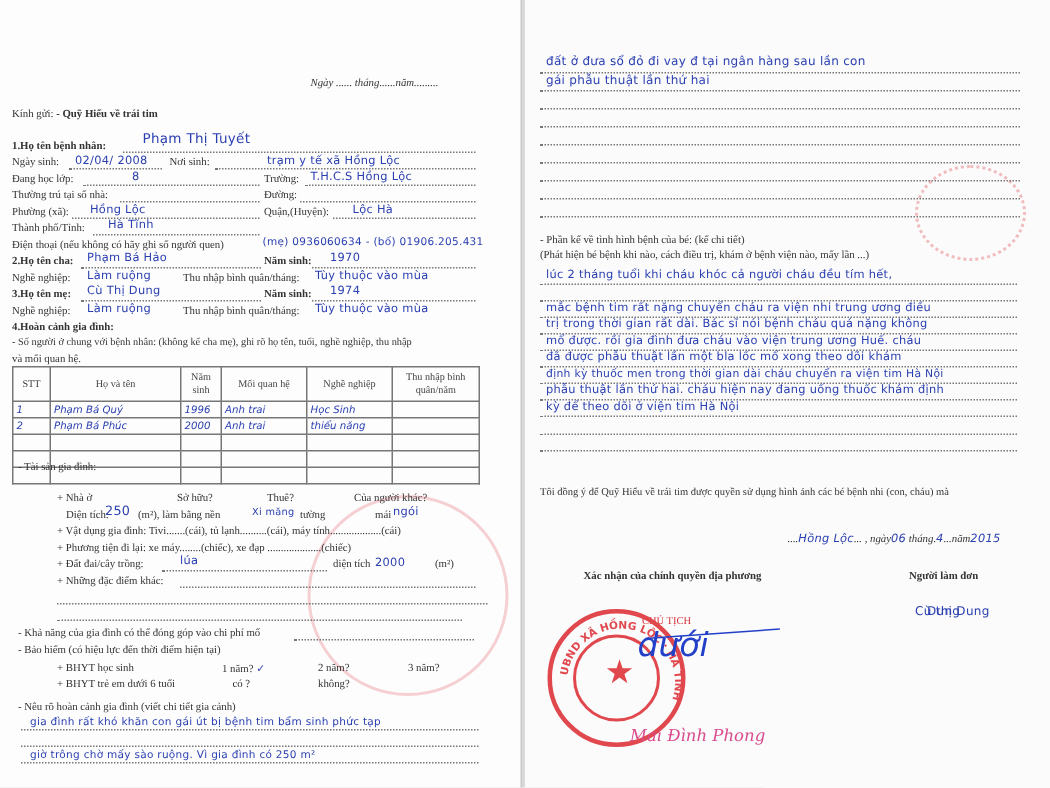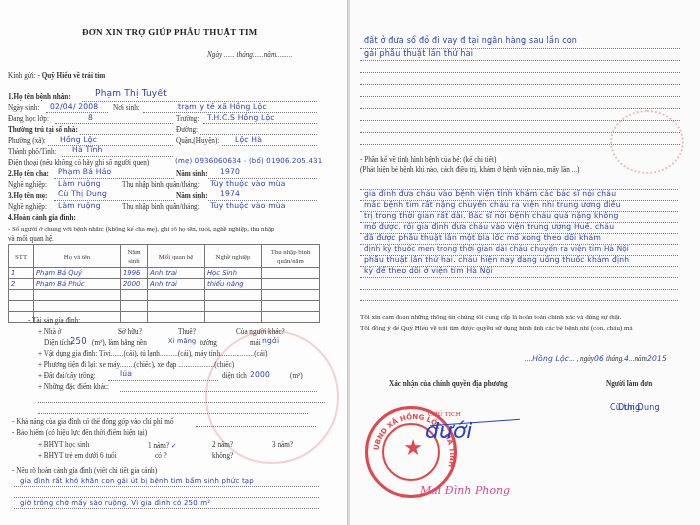--- a/index.html
+++ b/index.html
@@ -27,21 +27,20 @@
   .pink{font-family:"DejaVu Serif",serif;font-style:italic;color:#d94a8c;font-size:11px;margin-top:32px;}
   .red{color:#d8343c;}
   .check{color:#2a3fb0;font-style:normal;}
 </style>
 </head>
 <body>
 
 <div class="page left">
   <div class="faint-stamp" style="left:205px;top:330px;width:130px;height:130px;"></div>
 
-  <div class="abs title" style="left:82px;top:27px;">ĐƠN XIN TRỢ GIÚP PHẪU THUẬT TIM</div>
   <div class="abs print" style="left:207px;top:51px;font-style:italic;">Ngày ...... tháng......năm.........</div>
 
   <div class="abs print" style="left:8px;top:72px;"><span>Kính gửi:</span> <b>- Quỹ Hiểu về trái tim</b></div>
 
   <div class="abs print bold" style="left:8px;top:93px;">1.Họ tên bệnh nhân:</div>
   <div class="dots" style="left:82px;top:101px;width:235px;"></div>
   <div class="abs hw" style="left:95px;top:88px;font-size:9px;">Phạm Thị Tuyết</div>
 
   <div class="abs print" style="left:8px;top:104px;">Ngày sinh:</div>
   <div class="dots" style="left:46px;top:112px;width:62px;"></div>
@@ -50,21 +49,21 @@
   <div class="dots" style="left:143px;top:112px;width:174px;"></div>
   <div class="abs hw" style="left:150px;top:102px;margin-left:28px;">trạm y tế xã Hồng Lộc</div>
 
   <div class="abs print" style="left:8px;top:115px;">Đang học lớp:</div>
   <div class="dots" style="left:55px;top:123px;width:118px;"></div>
   <div class="abs hw" style="left:88px;top:113px;">8</div>
   <div class="abs print" style="left:176px;top:115px;">Trường:</div>
   <div class="dots" style="left:203px;top:123px;width:114px;"></div>
   <div class="abs hw" style="left:207px;top:113px;">T.H.C.S Hồng Lộc</div>
 
-  <div class="abs print" style="left:8px;top:126px;font-weight:bold;">Thường trú tại số nhà:</div>
+  <div class="abs print" style="left:8px;top:126px;">Thường trú tại số nhà:</div>
   <div class="dots" style="left:80px;top:134px;width:93px;"></div>
   <div class="abs print" style="left:176px;top:126px;">Đường:</div>
   <div class="dots" style="left:200px;top:134px;width:117px;"></div>
 
   <div class="abs print" style="left:8px;top:137px;">Phường (xã):</div>
   <div class="dots" style="left:48px;top:145px;width:125px;"></div>
   <div class="abs hw" style="left:60px;top:135px;">Hồng Lộc</div>
   <div class="abs print" style="left:176px;top:137px;">Quận,(Huyện):</div>
   <div class="dots" style="left:222px;top:145px;width:95px;"></div>
   <div class="abs hw" style="left:235px;top:135px;">Lộc Hà</div>
@@ -150,21 +149,21 @@
           <td></td>
           <td></td>
           <td></td>
           <td></td>
           <td></td>
           <td></td>
         </tr>
   </tbody>
     </table>
 
-  <div class="abs print" style="left:12px;top:317px;margin-left:16px;">- Tài sản gia đình:</div>
+  <div class="abs print" style="left:12px;top:307px;">- Tài sản gia đình:</div>
   <div class="abs print" style="left:38px;top:328px;">+ Nhà ở</div>
   <div class="abs print" style="left:118px;top:328px;">Sở hữu?</div>
   <div class="abs print" style="left:178px;top:328px;">Thuê?</div>
   <div class="abs print" style="left:236px;top:328px;">Của người khác?</div>
 
   <div class="abs print" style="left:44px;top:339px;">Diện tích:</div>
   <div class="abs hw" style="left:70px;top:336px;font-size:8.5px;">250</div>
   <div class="abs print" style="left:92px;top:339px;">(m²), làm bằng nền</div>
   <div class="abs hw" style="left:168px;top:337px;font-size:6.5px;">Xi măng</div>
   <div class="abs print" style="left:200px;top:339px;">tường</div>
@@ -218,40 +217,39 @@
   <div class="dots" style="left:10px;top:96px;width:320px;"></div>
   <div class="dots" style="left:10px;top:108px;width:320px;"></div>
   <div class="dots" style="left:10px;top:120px;width:320px;"></div>
   <div class="dots" style="left:10px;top:132px;width:320px;"></div>
   <div class="dots" style="left:10px;top:144px;width:320px;"></div>
 
   <div class="abs print" style="left:10px;top:156px;">- Phần kể về tình hình bệnh của bé: (kể chi tiết)</div>
   <div class="abs print" style="left:10px;top:166px;">(Phát hiện bé bệnh khi nào, cách điều trị, khám ở bệnh viện nào, mấy lần ...)</div>
 
   <div class="dots" style="left:10px;top:189px;width:318px;"></div>
+  <div class="abs hw" style="left:14px;top:178px;">lúc 2 tháng tuổi khi cháu khóc cả người cháu đều tím hết,</div>
   <div class="dots" style="left:10px;top:200px;width:318px;"></div>
-  <div class="abs hw" style="left:14px;top:189px;">gia đình đưa cháu vào bệnh viện tỉnh khám các bác sĩ nói cháu</div>
   <div class="dots" style="left:10px;top:211px;width:318px;"></div>
   <div class="abs hw" style="left:14px;top:200px;">mắc bệnh tim rất nặng chuyển cháu ra viện nhi trung ương điều</div>
   <div class="dots" style="left:10px;top:222px;width:318px;"></div>
   <div class="abs hw" style="left:14px;top:211px;">trị trong thời gian rất dài. Bác sĩ nói bệnh cháu quá nặng không</div>
   <div class="dots" style="left:10px;top:233px;width:318px;"></div>
   <div class="abs hw" style="left:14px;top:222px;">mổ được. rồi gia đình đưa cháu vào viện trung ương Huế. cháu</div>
   <div class="dots" style="left:10px;top:244px;width:318px;"></div>
   <div class="abs hw" style="left:14px;top:233px;">đã được phẫu thuật lần một bla lốc mổ xong theo dõi khám</div>
   <div class="dots" style="left:10px;top:255px;width:318px;"></div>
   <div class="abs hw" style="left:14px;top:244px;font-size:7.2px;">định kỳ thuốc men trong thời gian dài cháu chuyển ra viện tim Hà Nội</div>
   <div class="dots" style="left:10px;top:266px;width:318px;"></div>
   <div class="abs hw" style="left:14px;top:255px;">phẫu thuật lần thứ hai. cháu hiện nay đang uống thuốc khám định</div>
   <div class="dots" style="left:10px;top:277px;width:318px;"></div>
   <div class="abs hw" style="left:14px;top:266px;">kỳ để theo dõi ở viện tim Hà Nội</div>
   <div class="dots" style="left:10px;top:289px;width:318px;"></div>
   <div class="dots" style="left:10px;top:300px;width:318px;"></div>
 
-  <div class="abs print" style="left:10px;top:313px;font-size:7px;">Tôi xin cam đoan những thông tin chúng tôi cung cấp là hoàn toàn chính xác và đúng sự thật.</div>
   <div class="abs print" style="left:10px;top:324px;font-size:7px;">Tôi đồng ý để Quỹ Hiểu về trái tim được quyền sử dụng hình ảnh các bé bệnh nhi (con, cháu) mà</div>
 
   <div class="abs print" style="left:175px;top:354px;font-style:italic;">
     ....<span class="hw">Hồng Lộc</span>...
     <span>, ngày</span><span class="hw">06</span>
     <span>tháng</span>.<span class="hw">4</span>...<span>năm</span><span class="hw">2015</span>
   </div>
 
   <div class="abs print bold" style="left:14px;top:380px;margin-left:25px;">Xác nhận của chính quyền địa phương</div>
   <div class="abs print bold" style="left:256px;top:380px;">Người làm đơn</div>

